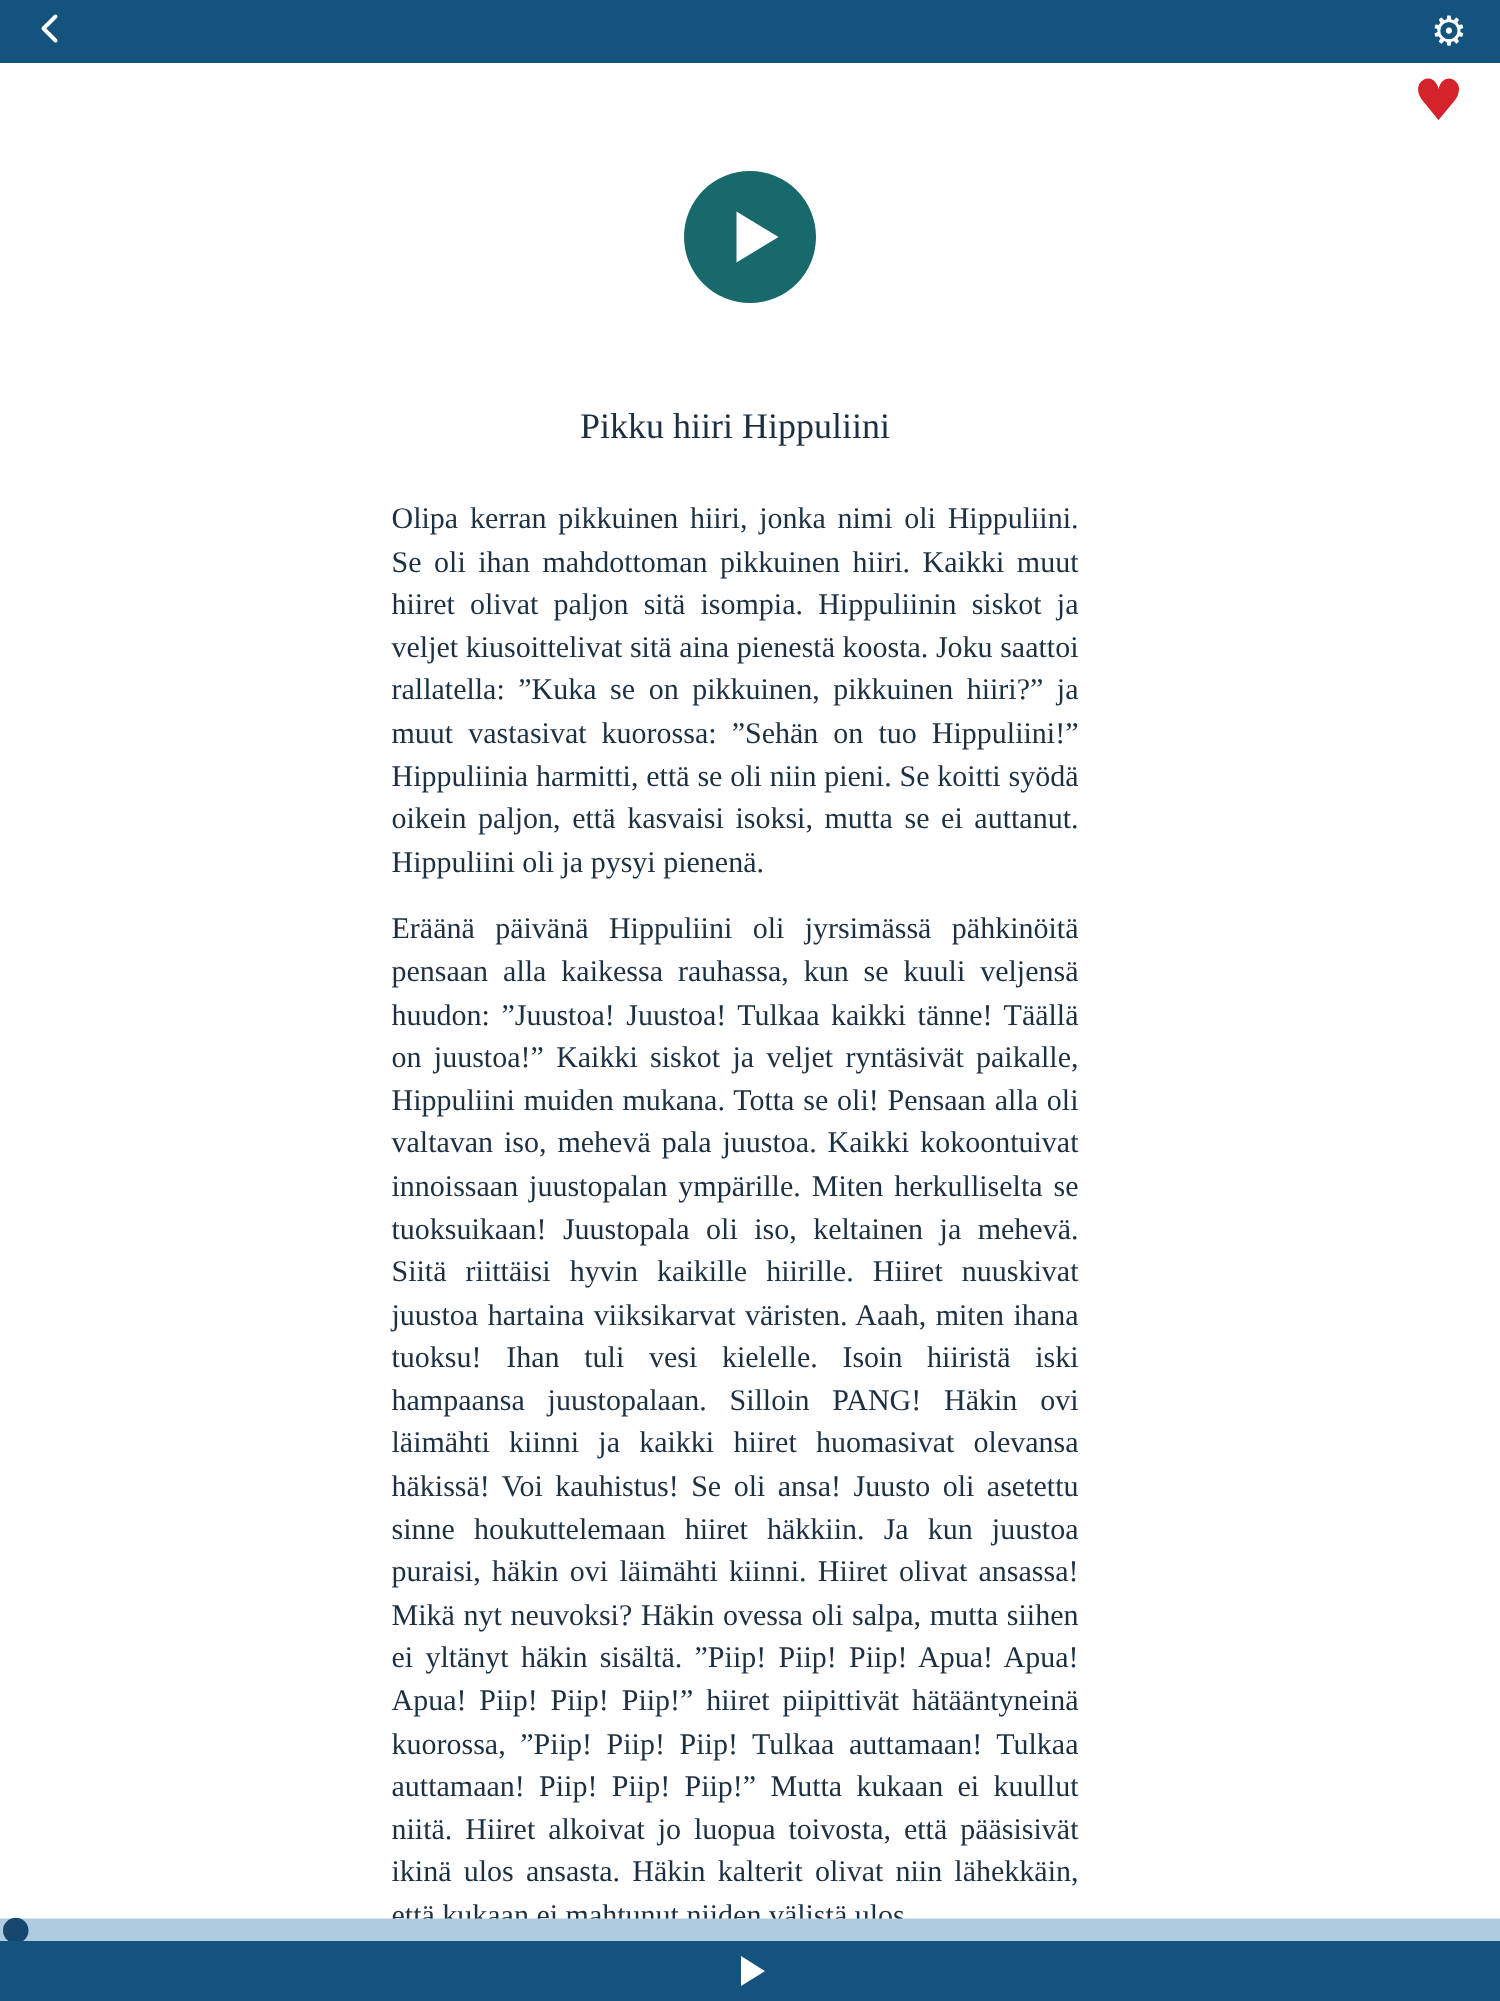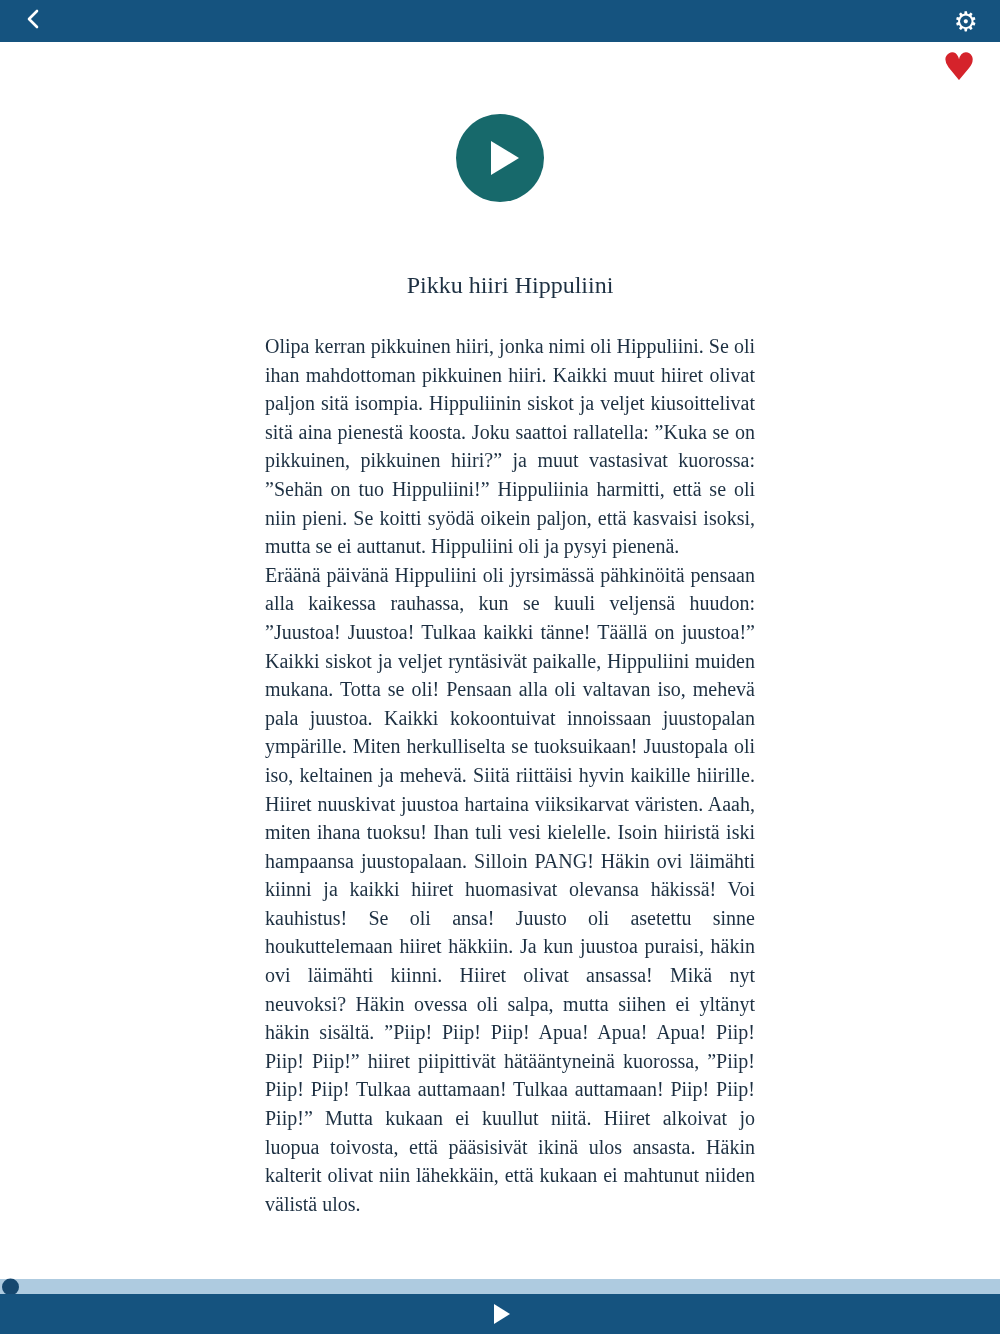--- a/index.html
+++ b/index.html
@@ -49,34 +49,34 @@
   .play-triangle {
     width: 0; height: 0;
     border-left: 28px solid #ffffff;
     border-top: 17px solid transparent;
     border-bottom: 17px solid transparent;
     margin-left: 9px;
   }
 
   
   .content {
-    position: absolute; top: 272px; left: 265px; width: 490px;
+    position: absolute; top: 272px; left: 245px; width: 490px;
   }
   .story-title {
     font-size: 24px; font-weight: 400;
     text-align: center;
     color: #1D3042;
     margin-bottom: 33px;
   }
   .story-text p {
     font-size: 20px;
     line-height: 28.6px;
     text-align: justify;
     color: #1D3042;
-    margin: 0;
+    margin: 16px;
   }
 
   
   .progress-track {
     position: absolute; left: 0; right: 0; bottom: 40px; height: 15px;
     background: #AECBE0;
     z-index: 10;
     cursor: pointer;
   }
   .progress-handle {

